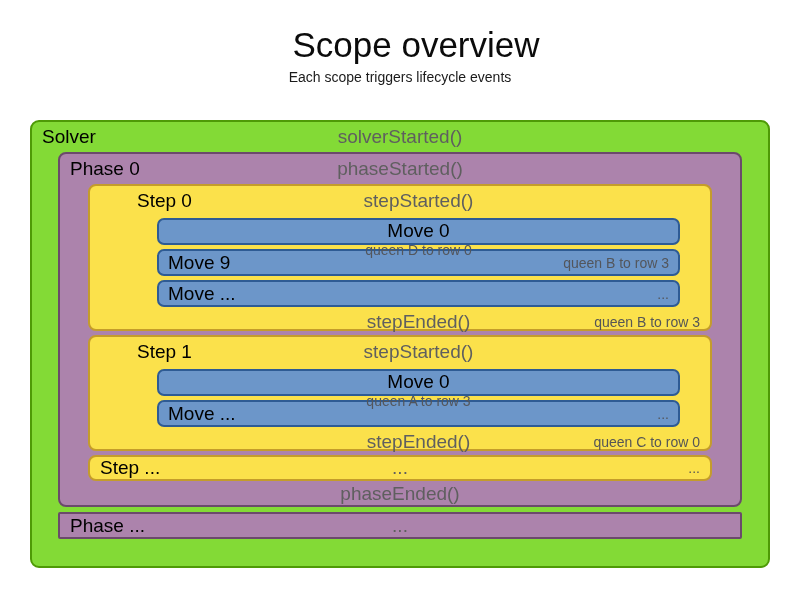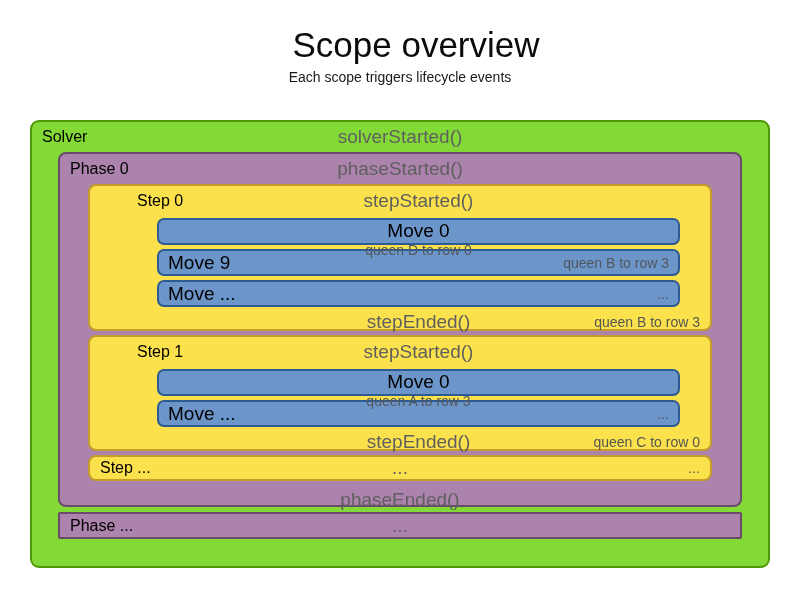--- a/index.html
+++ b/index.html
@@ -33,37 +33,37 @@
   }
   .step {
     margin:0 28px; flex:none;
     background:#FBE14B; border:2px solid #C49C2B; border-radius:8px;
     display:flex; flex-direction:column;padding-left:37px;
   }
   .step0 { height:147px; }
   .step1 { margin-top:4px; height:116px; }
 
   .strip-step {
-    margin:4px 28px 8px; height:26px; flex:none;
+    margin:4px 28px 1px; height:26px; flex:none;
     background:#FBE14B; border:2px solid #C49C2B; border-radius:8px;
   }
   .strip-phase {
     margin:5px 26px 0; height:27px; flex:none;
     background:#AC83AC; border:2px solid #6B4A6B; border-radius:2px;
   }
 
   
   .hdr, .ftr, .strip-row {
     display:grid; grid-template-columns:1fr auto 1fr;
     align-items:center; padding:0 10px;
   }
   .hdr { height:30px; flex:none; }
   .ftr { flex:1 1 auto; min-height:0; }
 
-  .lbl  { justify-self:start; font-size:16px; color:#000000; white-space:nowrap; }
+  .lbl  { justify-self:start; font-size:19px; color:#000000; white-space:nowrap; }
   .evt  { justify-self:center; font-size:19px; color:#5F5F5F; white-space:nowrap; }
   .note { justify-self:end; font-size:14px; color:#565656; white-space:nowrap; }
   .spacer { justify-self:end; }
 
   
   .move {
     height:27px; margin:0 30px 4px; flex:none;
     background:#6C96C9; border:2px solid #2E5B94; border-radius:7px;
     display:flex; align-items:center; justify-content:space-between;
     padding:0 9px;

